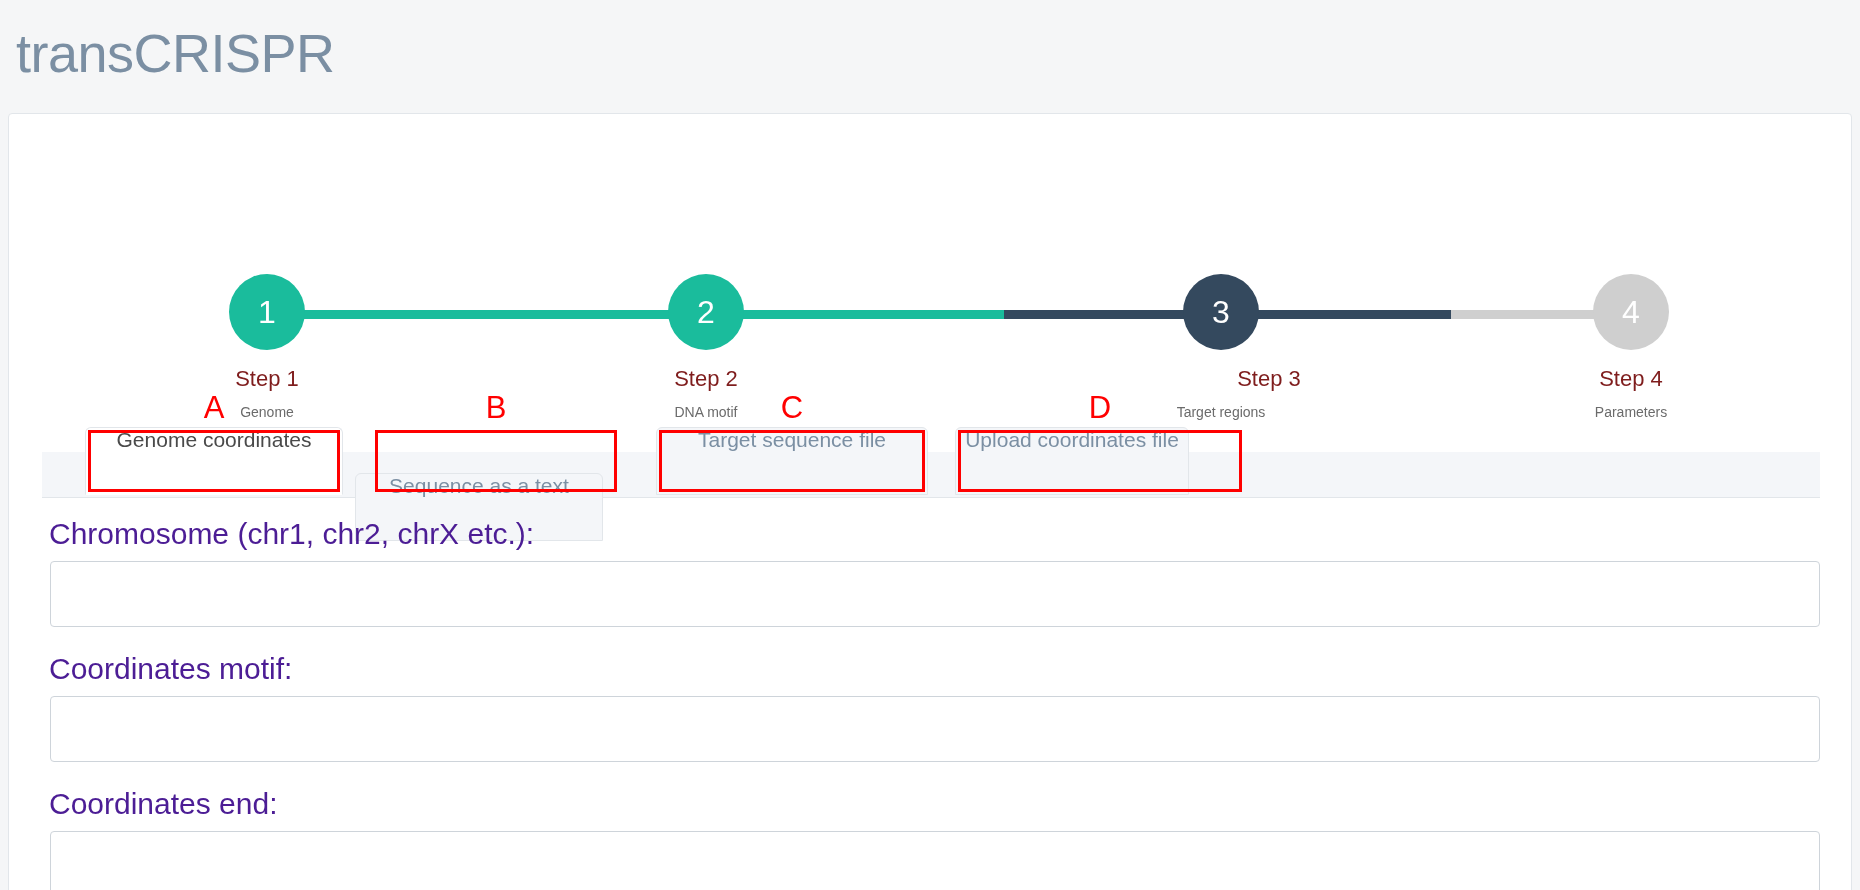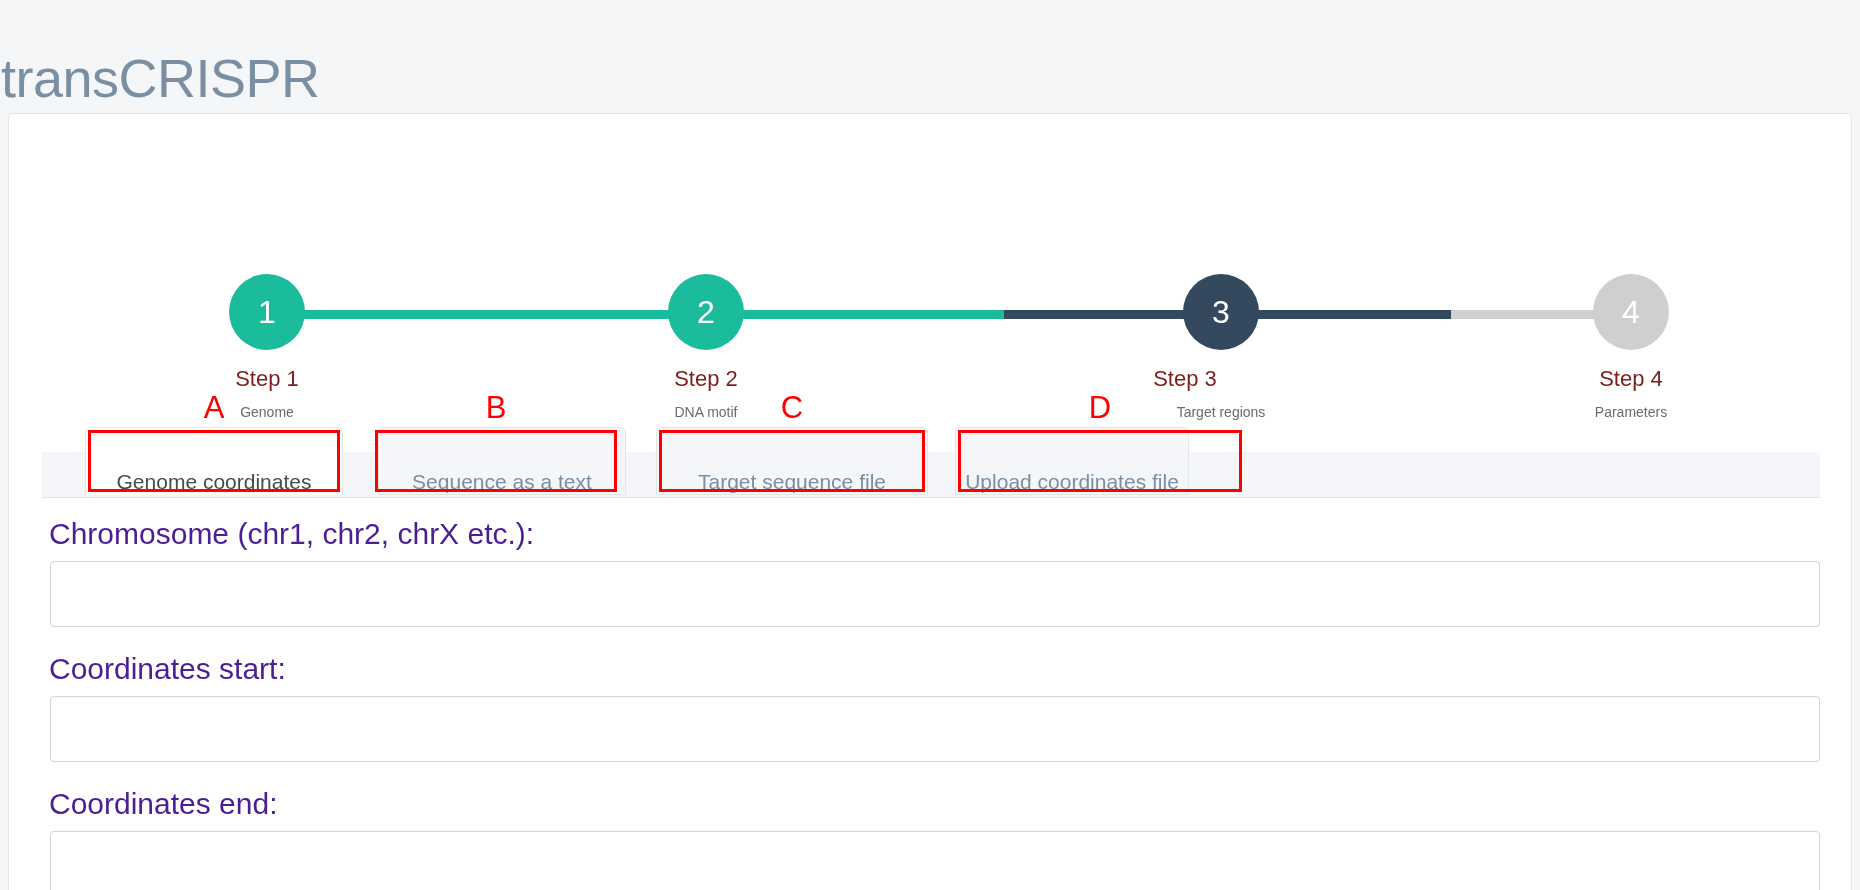--- a/index.html
+++ b/index.html
@@ -10,22 +10,22 @@
     background: #f5f6f7;
     font-family: "Liberation Sans", sans-serif;
     overflow: hidden;
   }
 
   
   #app-header {
     height: 105px;
     background: #f5f6f7;
     display: flex;
-    align-items: flex-end;
-    padding-left: 1px;
+    align-items: center;
+    padding-left: 16px;
   }
   #app-title {
     font-size: 54px;
     font-weight: 400;
     color: #7b8fa3;
     letter-spacing: -0.5px;
     line-height: 1;
   }
 
   
@@ -92,21 +92,21 @@
     background: #f4f6f9;
     border-bottom: 1px solid #e2e6ea;
   }
   .tab {
     position: absolute;
     top: -25px;
     height: 68px;
     border: 1px solid #e2e6ea;
     border-radius: 6px 6px 0 0;
     display: flex;
-    align-items: flex-end;
+    align-items: flex-start;
     justify-content: center;
     font-size: 21px;
     background: #f4f6f9;
     color: #7b8fa3;
     padding: 0 18px;
     white-space: nowrap;
   }
   .tab.active {
     background: #ffffff;
     color: #4a4a4a;
@@ -177,34 +177,34 @@
       <div class="step-caption" style="left: 138px;">Step 1</div>
       <div class="step-sub" style="left: 138px;">Genome</div>
       <div class="step-node" style="left: 659px; background: rgb(26, 188, 156);">
         <span>2</span>
       </div>
       <div class="step-caption" style="left: 577px;">Step 2</div>
       <div class="step-sub" style="left: 577px;">DNA motif</div>
       <div class="step-node" style="left: 1174px; background: rgb(52, 73, 94);">
         <span>3</span>
       </div>
-      <div class="step-caption" style="left: 1056px;">Step 3</div>
+      <div class="step-caption" style="left: 1140px;">Step 3</div>
       <div class="step-sub" style="left: 1092px;">Target regions</div>
       <div class="step-node" style="left: 1584px; background: rgb(207, 207, 207);">
         <span>4</span>
       </div>
       <div class="step-caption" style="left: 1502px;">Step 4</div>
       <div class="step-sub" style="left: 1502px;">Parameters</div>
     </div>
 
   <div id="tab-strip">
       <div class="tab active" style="left: 43px; width: 258px;">
         <span>Genome coordinates</span>
       </div>
-      <div class="tab" style="left: 336px; width: 248px;">
+      <div class="tab" style="left: 313px; width: 248px; margin-top: 46px;">
         <span>Sequence as a text</span>
       </div>
       <div class="tab" style="left: 614px; width: 272px;">
         <span>Target sequence file</span>
       </div>
       <div class="tab" style="left: 913px; width: 234px;">
         <span>Upload coordinates file</span>
       </div>
     </div>
 
@@ -215,19 +215,19 @@
       <div class="annot-letter" style="left: 467px; top: 278px;">B</div>
       <div class="annot-box" style="left: 650px; top: 316px; width: 266px; height: 62px;"></div>
       <div class="annot-letter" style="left: 763px; top: 278px;">C</div>
       <div class="annot-box" style="left: 949px; top: 316px; width: 284px; height: 62px;"></div>
       <div class="annot-letter" style="left: 1071px; top: 278px;">D</div>
     </div>
 
   <div id="form-area">
       <div class="field-label">Chromosome (chr1, chr2, chrX etc.):</div>
       <input type="text" class="field-input" placeholder="" style="">
-      <div class="field-label">Coordinates start:</div>
+      <div class="field-label">Coordinates motif:</div>
       <input type="text" class="field-input" placeholder="" style="">
       <div class="field-label">Coordinates end:</div>
       <input type="text" class="field-input" placeholder="" style="">
     </div>
 
 </div>
 
 </body></html>

